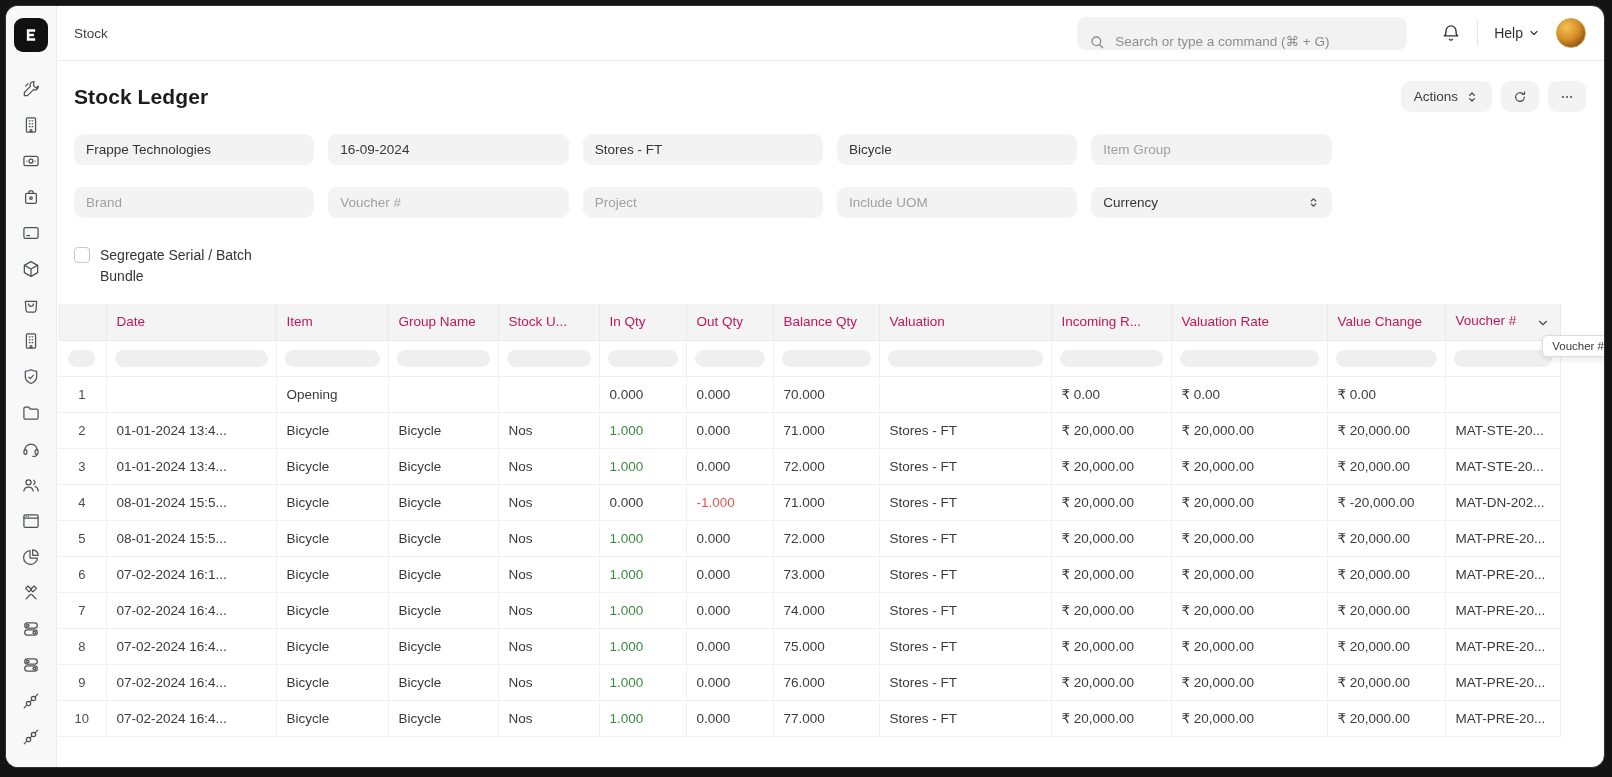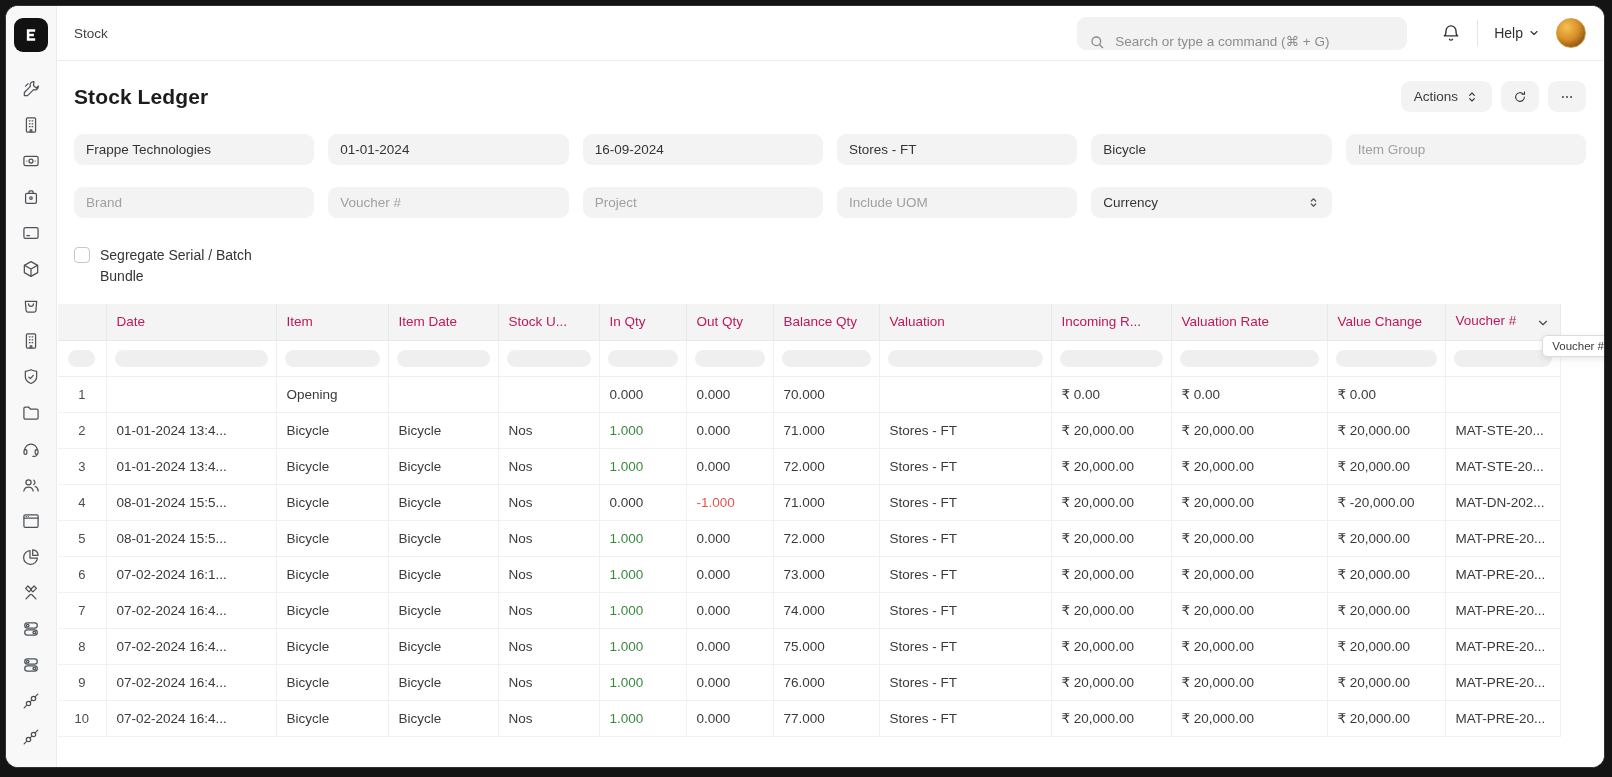--- a/index.html
+++ b/index.html
@@ -22,21 +22,21 @@
     padding-top:12px; z-index:6;
   }
   .logo {
     width:34px; height:34px; border-radius:9px; background:#111;
     display:flex; align-items:center; justify-content:center; flex:none;
   }
   .side-icons { margin-top:27px; display:flex; flex-direction:column; align-items:center; gap:16px; }
   .side-item { width:20px; height:20px; flex:none; cursor:pointer; }
   .side-item svg { width:20px; height:20px; display:block; }
   
-  .main { position:absolute; left:52px; top:0; right:0; bottom:0; background:#fff; }
+  .main { position:absolute; left:52px; top:0; right:0; bottom:0; background:#fff;border-radius:25px; }
   .topbar {
     height:55px; border-bottom:1px solid #ececec;
     display:flex; align-items:center; padding:0 18px 0 16px;
   }
   .breadcrumb { font-size:13.5px; color:#424242; }
   .search-box {
     margin-left:auto; width:330px; height:33px; background:#f2f2f2;
     border-radius:9px; display:flex; align-items:flex-end; padding:0 12px; gap:8px;
   }
   .search-box svg { width:16px; height:16px; flex:none; }
@@ -308,23 +308,20 @@
               <circle cx="12" cy="12" r="1.6"></circle>
               <circle cx="19" cy="12" r="1.6"></circle>
           </svg>
         </button>
       </div>
     </div>
 
     <div class="filters" id="filter-row-1">
         <div class="filter-input filled">
           <span>Frappe Technologies</span>
-        </div>
-        <div class="filter-input filled">
-          <span>01-01-2024</span>
         </div>
         <div class="filter-input filled">
           <span>16-09-2024</span>
         </div>
         <div class="filter-input filled">
           <span>Stores - FT</span>
         </div>
         <div class="filter-input filled">
           <span>Bicycle</span>
         </div>
@@ -374,21 +371,21 @@
             <col style="width: 120px;">
             <col style="width: 156px;">
             <col style="width: 118px;">
             <col style="width: 115px;">
           </colgroup>
         <thead>
             <tr id="header-row">
               <th><span></span></th>
               <th><span>Date</span></th>
               <th><span>Item</span></th>
-              <th><span>Item Date</span></th>
+              <th><span>Group Name</span></th>
               <th><span>Stock U...</span></th>
               <th><span>In Qty</span></th>
               <th><span>Out Qty</span></th>
               <th><span>Balance Qty</span></th>
               <th><span>Valuation</span></th>
               <th><span>Incoming R...</span></th>
               <th><span>Valuation Rate</span></th>
               <th><span>Value Change</span></th>
               <th><span class="col-chevron"><svg viewBox="0 0 24 24" fill="none" stroke="#4a4a4a" stroke-width="2" stroke-linecap="round" stroke-linejoin="round" style="width:14px;height:14px">
                     <path d="m6 9 6 6 6-6"></path>

